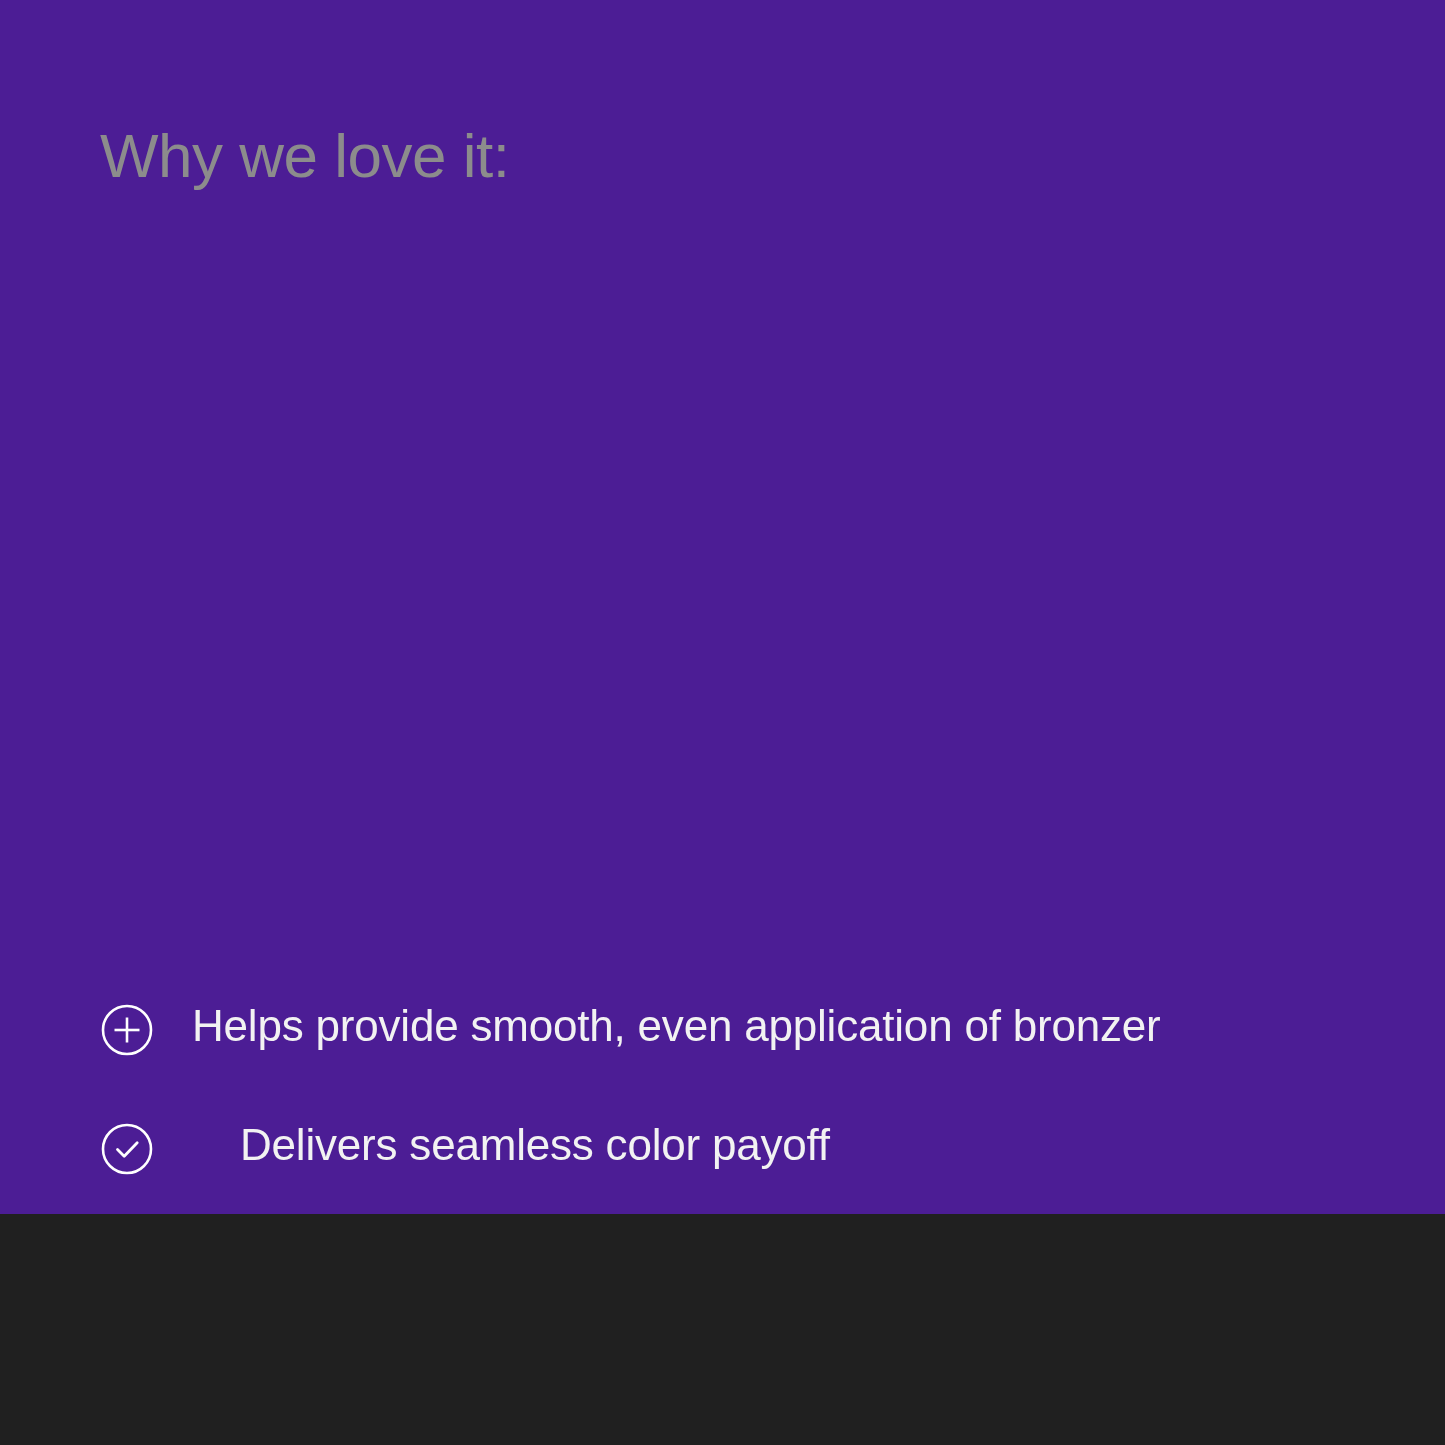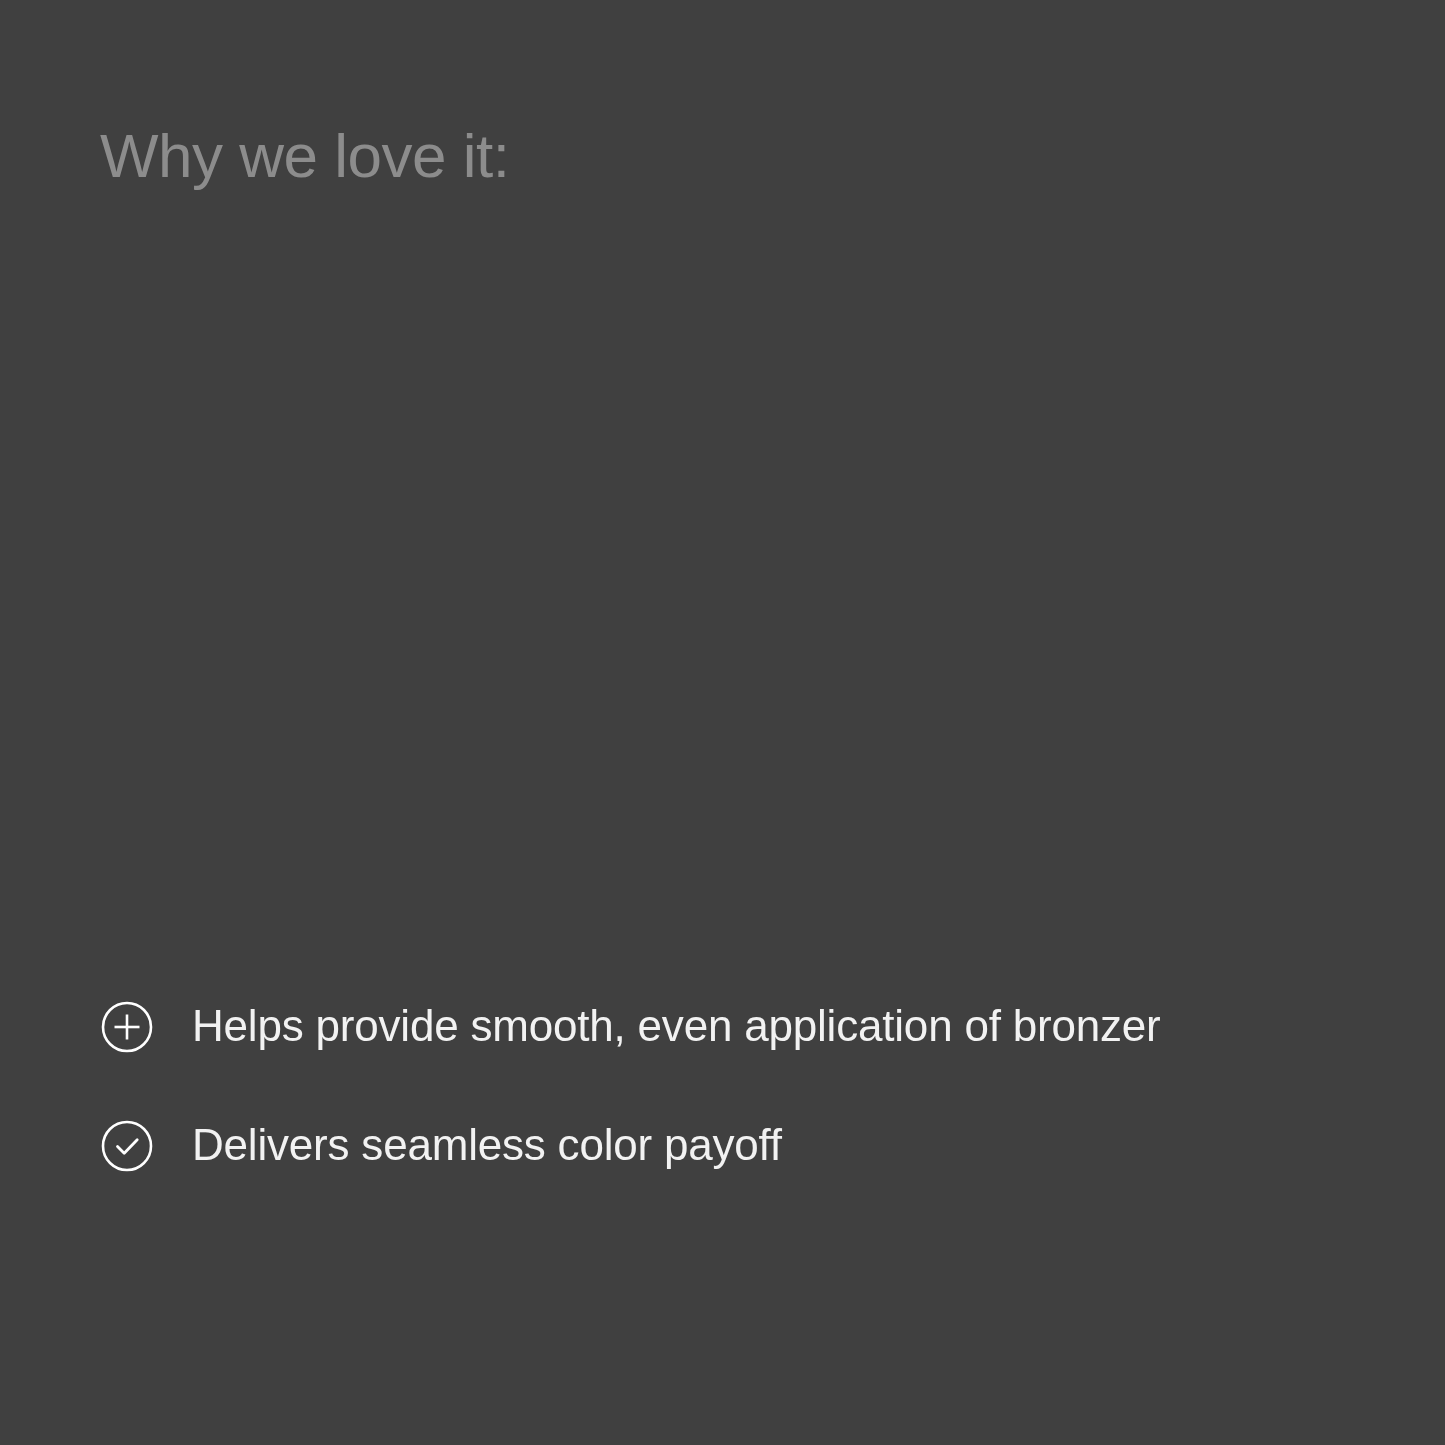--- a/index.html
+++ b/index.html
@@ -11,22 +11,22 @@
     width: 1445px;
     height: 1445px;
     overflow: hidden;
     font-family: "Liberation Sans", sans-serif;
     -webkit-font-smoothing: antialiased;
   }
 
   .page {
     position: relative;
     width: 1445px;
-    height: 1445px;
-    background: #404040;
+    height: 1214px;
+    background: #4c1d95;
     box-sizing: border-box;
     text-decoration: underline;
   }
 
   
   .heading-block {
     position: absolute;
     left: 100px;
     top: 108px;
     width: 1250px;
@@ -56,25 +56,26 @@
     left: 100px;
     top: 994px;
     width: 1250px;
     list-style: none;
     margin: 0;
     padding: 0;
   }
 
   .benefit-item {
     display: flex;
-    align-items: center;
+    align-items: flex-end;
     margin-bottom: 56px;
   }
   .benefit-item:last-child {
     margin-bottom: 0;
+    gap: 48px;
   }
 
   .benefit-icon {
     flex: 0 0 auto;
     width: 54px;
     height: 54px;
     margin-right: 38px;
     margin-top: 2px;
     display: block;
   }

